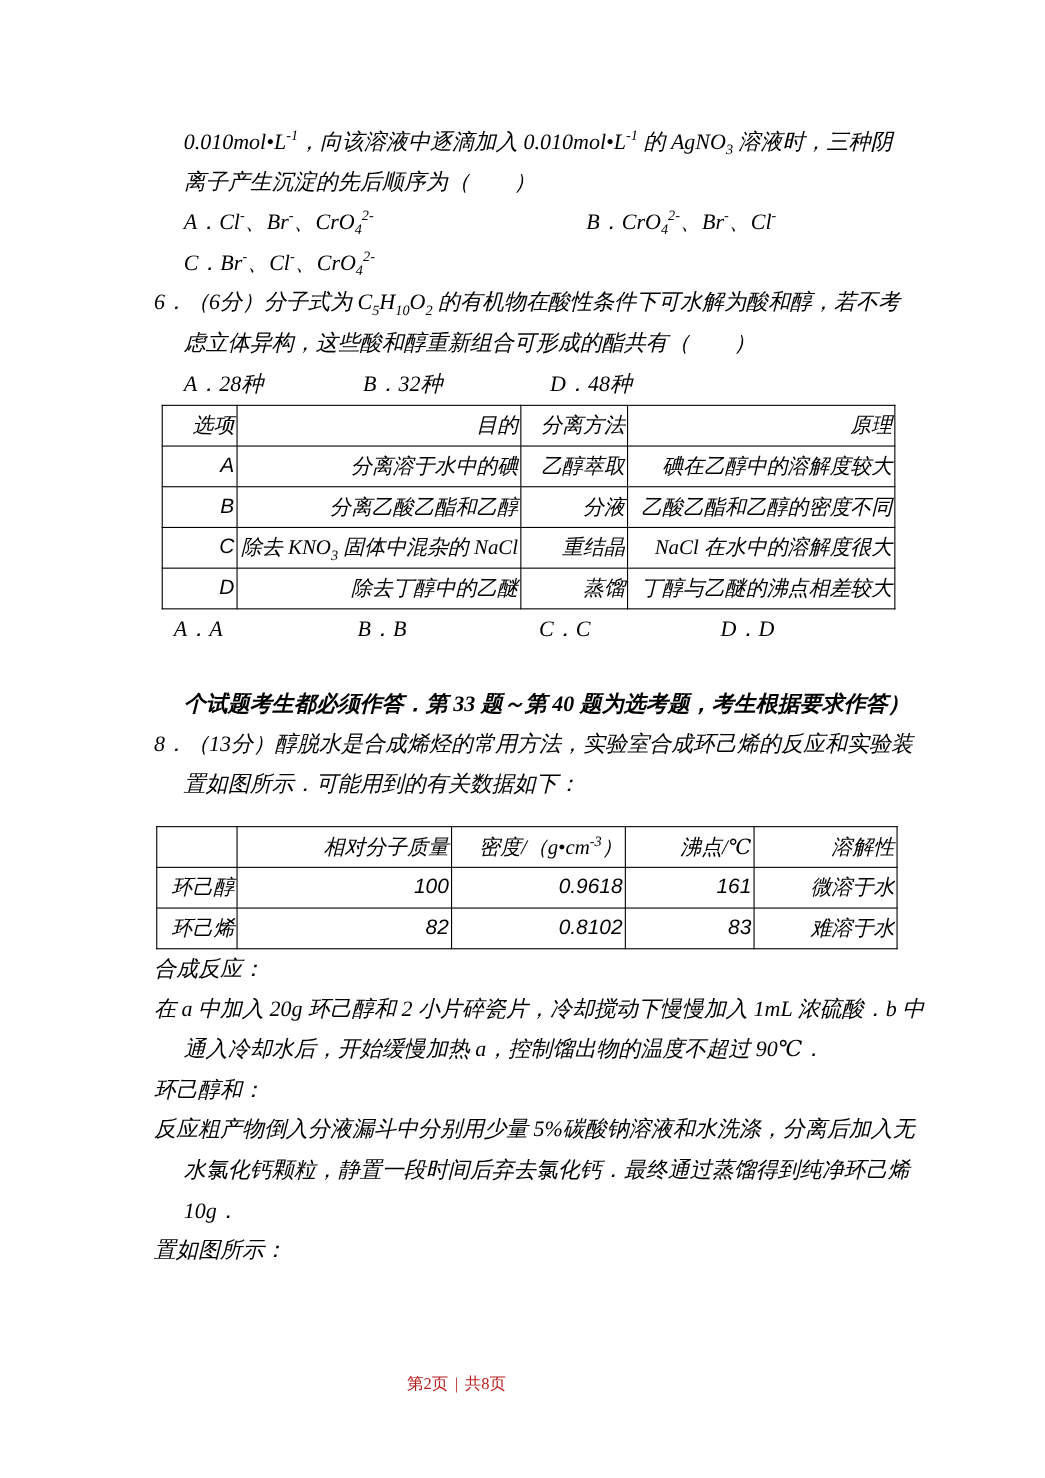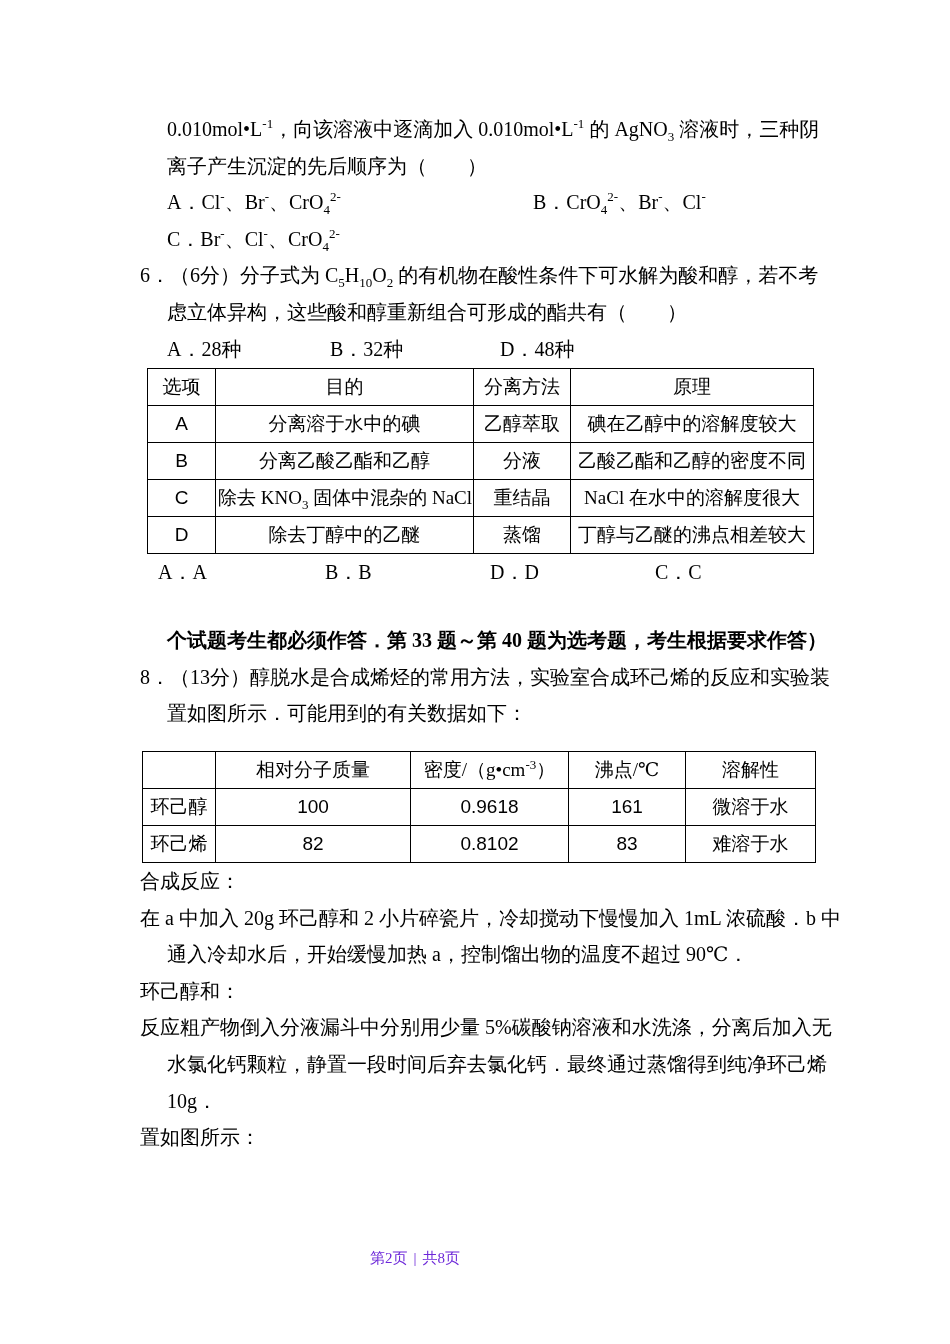--- a/index.html
+++ b/index.html
@@ -11,20 +11,21 @@
     background: #ffffff;
     color: #000000;
     font-family: "Liberation Serif", "DejaVu Serif", serif;
     overflow: hidden;
   }
   .content {
     position: absolute;
     left: 140px;
     top: 111px;
     width: 682px;
+    font-style: italic;
   }
   .tline {
     font-size: 20px;
     line-height: 36.6px;
     white-space: nowrap;
   }
   .ind { margin-left: 27px; }
   sup, sub { font-size: 13px; line-height: 0; }
   .opt2 {
     display: grid;
@@ -38,41 +39,41 @@
     margin-left: 27px;
   }
   .opt4.ans {
     margin-left: 18px;
     grid-template-columns: 167px 165px 165px 1fr;
   }
   table { border-collapse: collapse; table-layout: fixed; }
   td, th {
     border: 1px solid #000000;
     font-weight: normal;
-    text-align: center;
+    text-align: right;
     vertical-align: middle;
     font-size: 19px;
     height: 37px;
     padding: 0 2px;
     overflow: hidden;
     white-space: nowrap;
   }
   .t1 { width: 666px; margin: 1px 0 0 7px; }
   .t2 { width: 673px; margin: 19px 0 0 2px; }
   .sans { font-family: "Liberation Sans", "DejaVu Sans", sans-serif; }
   .sec3 { margin-top: 30px; }
   .sec3 .tline { font-weight: bold; line-height: 38px; }
   .footer {
     position: absolute;
     left: 0;
     top: 1249px;
     width: 830px;
     text-align: center;
     font-size: 15px;
-    color: #6d28d9;
+    color: #b91c1c;
   }
   .footer span { margin: 0 3px; }
 </style>
 </head>
 <body>
 
 <div class="page">
   <div class="content">
 
     <div>
@@ -136,22 +137,22 @@
           <td>除去丁醇中的乙醚</td>
           <td>蒸馏</td>
           <td>丁醇与乙醚的沸点相差较大</td>
         </tr>
       </tbody>
         </table>
 
       <div class="opt4 ans">
         <div class="tline">A．A</div>
         <div class="tline">B．B</div>
+        <div class="tline">C．C</div>
         <div class="tline">D．D</div>
-        <div class="tline">C．C</div>
       </div>
     </div>
 
     <div class="sec3">
       <div class="tline ind">个试题考生都必须作答．第 33 题～第 40 题为选考题，考生根据要求作答）</div>
     </div>
 
     <div>
       <div class="tline">8．（13分）醇脱水是合成烯烃的常用方法，实验室合成环己烯的反应和实验装</div>
       <div class="tline ind">置如图所示．可能用到的有关数据如下：</div>

